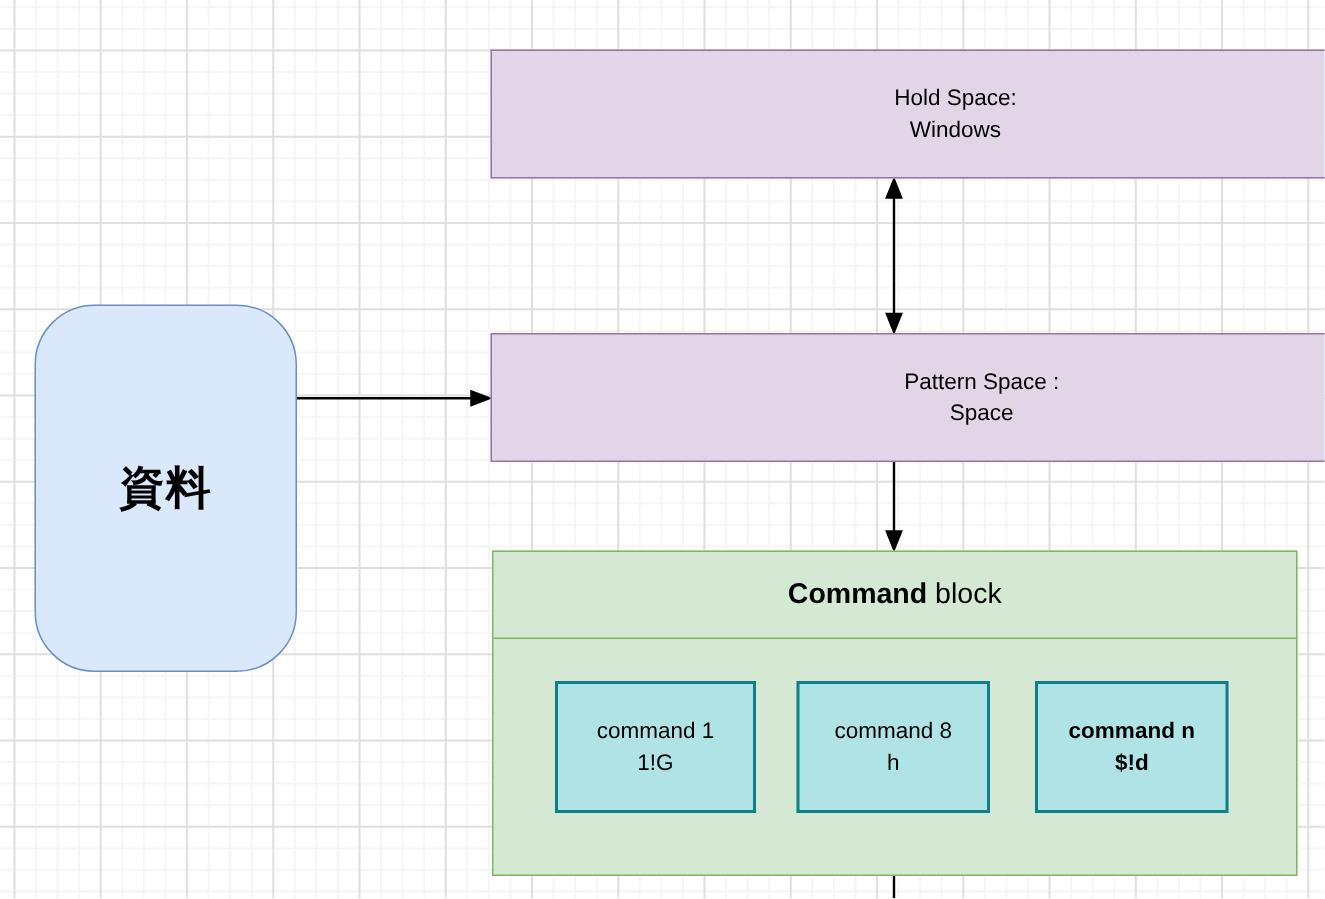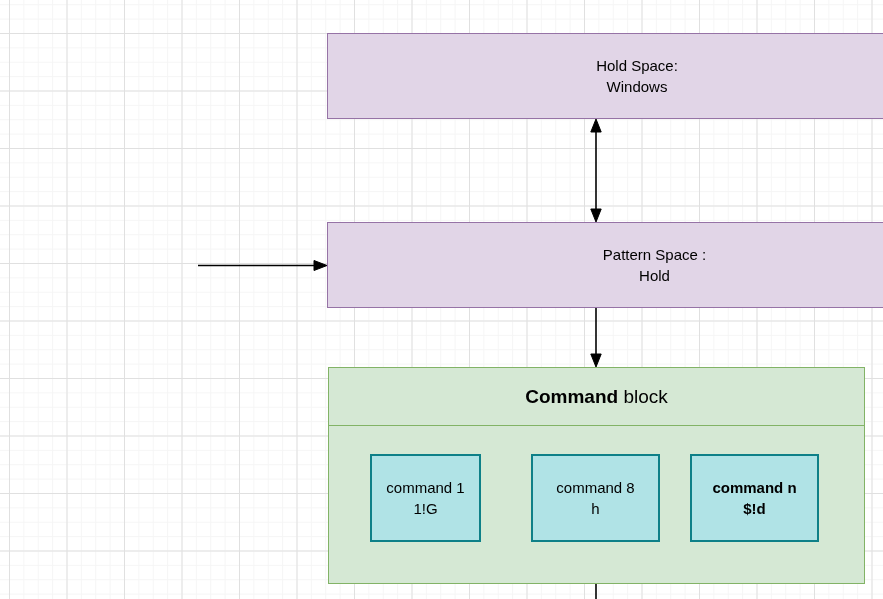--- a/index.html
+++ b/index.html
@@ -49,21 +49,21 @@
   }
   .command-header{
     width:100%;height:58px;display:flex;align-items:center;justify-content:center;
     border-bottom:1.5px solid var(--node-green-stroke);font-size:19px;
   }
 
   .node-command{
     width:129px;height:88px;
     background:var(--node-teal-fill);border:2px solid var(--node-teal-stroke);
   }
-  .node-cmd1{left:370px;top:454px;width:111px;}
+  .node-cmd1{left:370px;top:454px;width:134px;}
   .node-cmd2{left:531px;top:454px;}
   .node-cmd3{left:690px;top:454px;font-weight:bold;}
 
   svg.arrows{position:absolute;left:0;top:0;width:883px;height:599px;pointer-events:none;}
   svg.arrows path{stroke:var(--arrow);stroke-width:1.6;fill:none;}
   svg.arrows polygon{fill:var(--arrow);stroke:var(--arrow);stroke-width:1;}
 </style>
 </head>
 <body>
 
@@ -100,29 +100,32 @@
       <path d="M503 498 L518 498"></path>
       <polygon points="531,498 518,493 518,503"></polygon>
     </g>
 
     <g>
       <path d="M660 498 L677 498"></path>
       <polygon points="690,498 677,493 677,503"></polygon>
     </g>
   </svg>
 
+  <div class="node node-data">
+    <span>資料</span>
+  </div>
 
   <div class="node node-purple node-hold">
     <span>Hold Space:</span>
     <span>Windows</span>
   </div>
 
   <div class="node node-purple node-pattern">
     <span>Pattern Space :</span>
-    <span>Hold</span>
+    <span>Space</span>
   </div>
 
   <div class="node node-command-block">
     <div class="command-header">
       <b>Command</b>&nbsp;<span>block</span>
     </div>
   </div>
 
   <div class="node node-command node-cmd1">
     <span>command 1</span>

